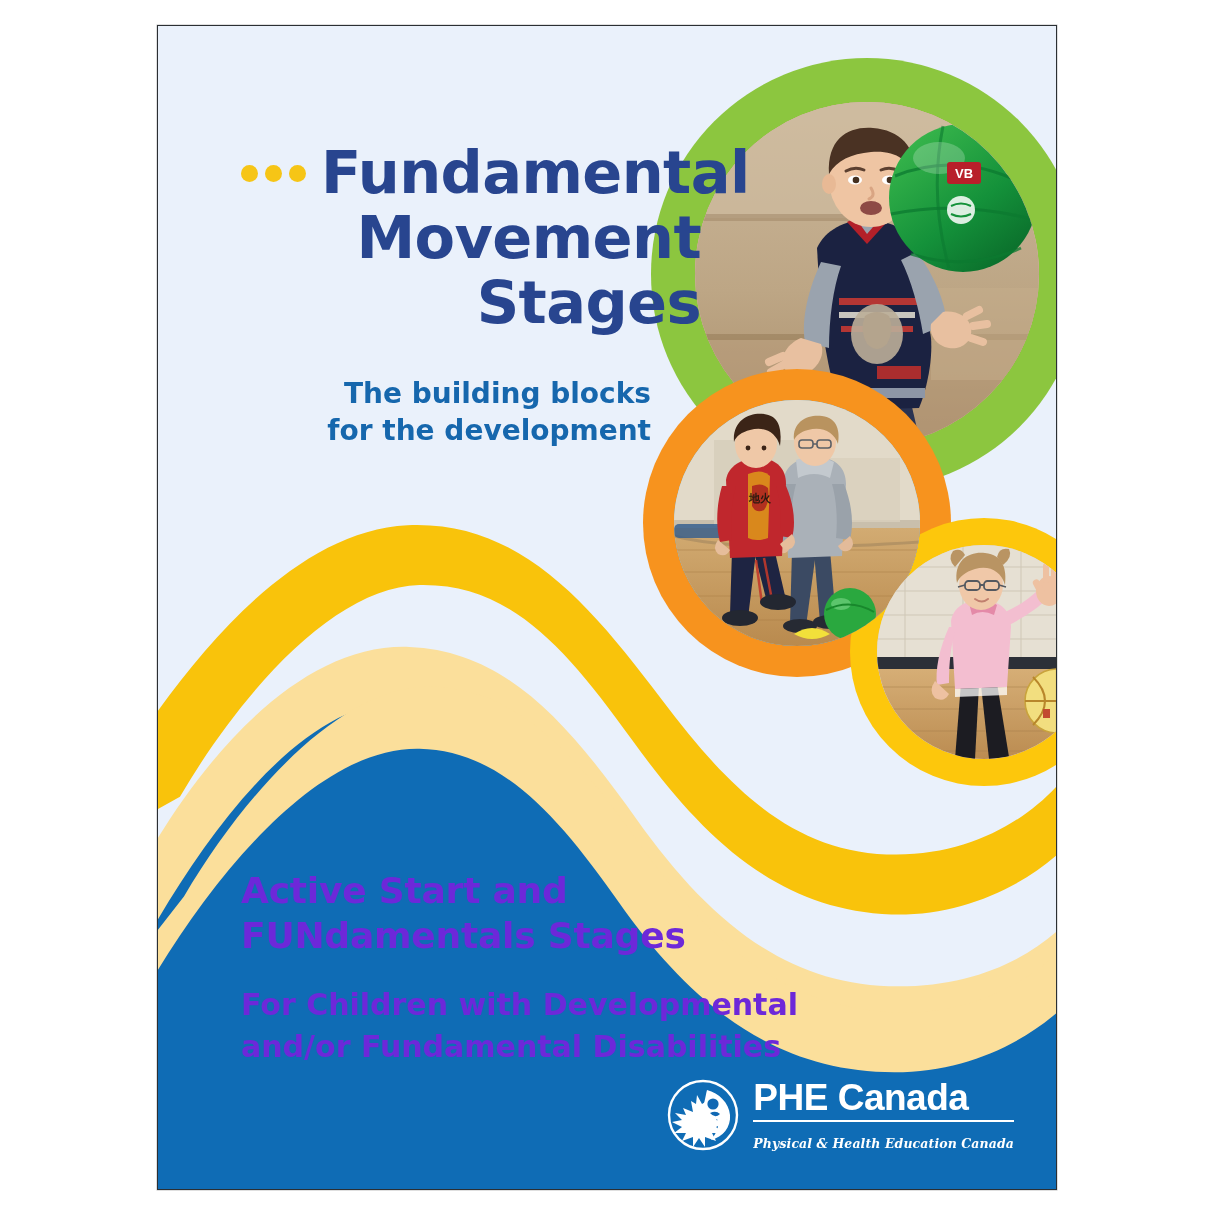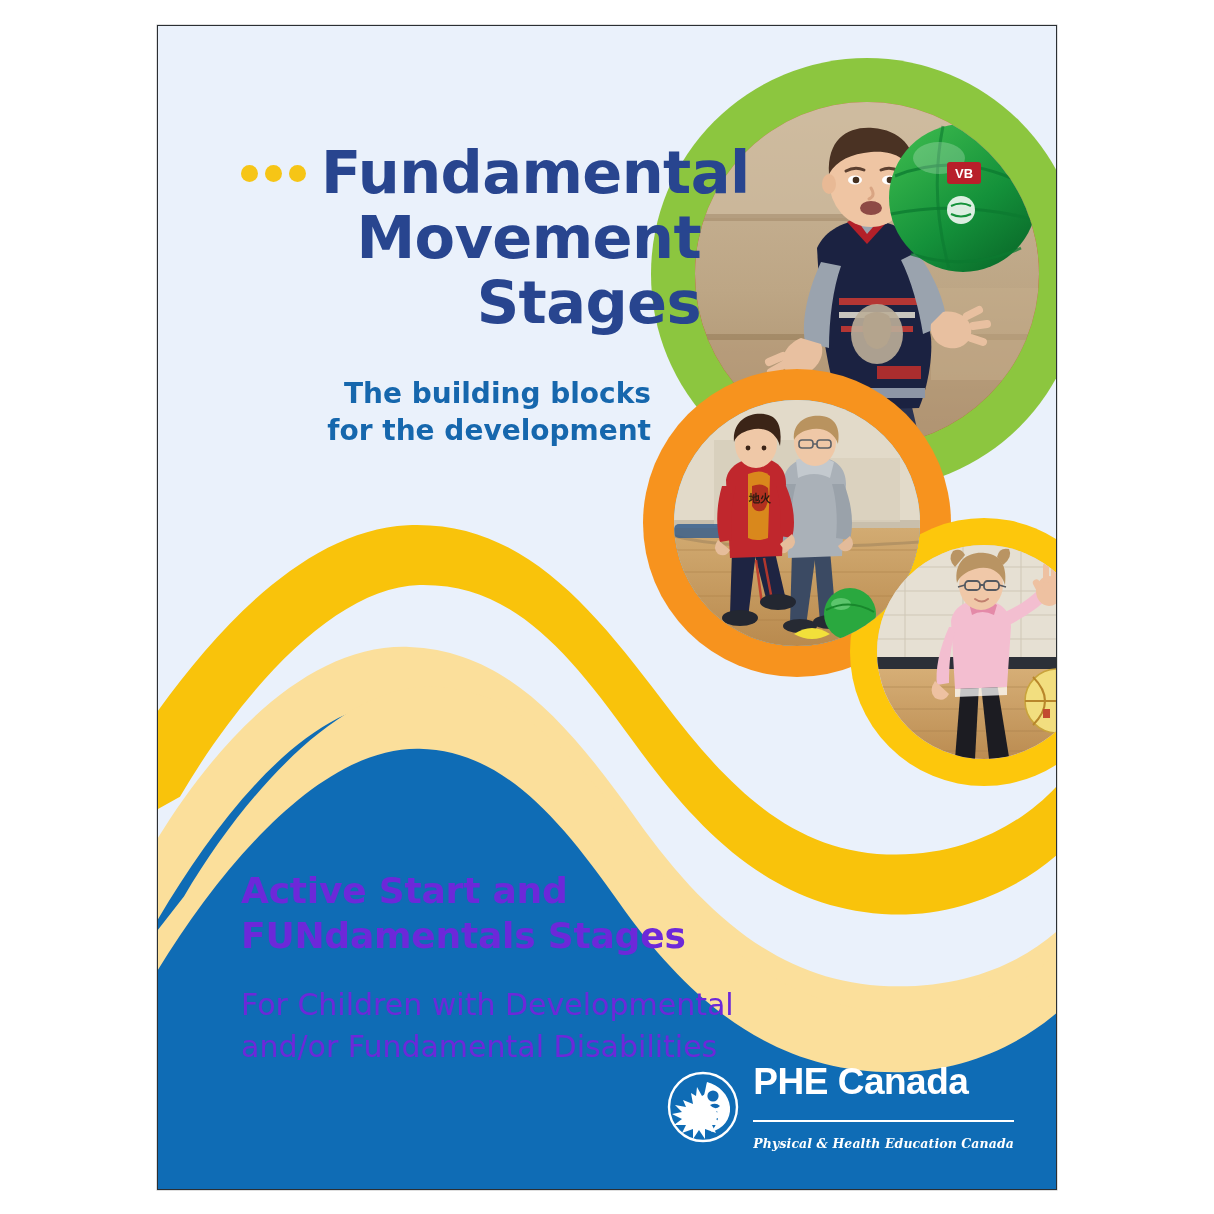--- a/index.html
+++ b/index.html
@@ -101,21 +101,21 @@
     line-height: 1.25;
     font-weight: 700;
     letter-spacing: -0.2px;
     font-family: "DejaVu Sans", "Liberation Sans", sans-serif;
   }
   #stage-heading span { display: block; }
   #audience-line {
     margin: 26px 0 0 0;
     font-size: 30px;
     line-height: 1.38;
-    font-weight: 400;
+    font-weight: 700;
     font-family: "DejaVu Sans", "Liberation Sans", sans-serif;
   }
   #audience-line span { display: block; }
 
   
   #logo {
     position: absolute;
     right: 42px;
     bottom: 38px;
     display: flex;
@@ -125,21 +125,21 @@
   }
   #logo-mark { width: 72px; height: 72px; flex: none; }
   #logo-words { color: #ffffff; }
   #logo-name {
     font-size: 37px;
     font-weight: 700;
     line-height: 1;
     letter-spacing: -0.5px;
     font-family: "Liberation Sans", sans-serif;
     border-bottom: 2.5px solid #ffffff;
-    padding-bottom: 20px;
+    padding-bottom: 4px;
   }
   #logo-tagline {
     margin-top: 14px;
     font-size: 12.5px;
     font-weight: 700;
     font-style: italic;
     letter-spacing: .1px;
     font-family: "DejaVu Serif", serif;
   }
 
@@ -157,21 +157,21 @@
   }
   #photo-green {
     position: absolute;
     left: 537px;
     top: 76px;
     width: 344px;
     height: 344px;
     border-radius: 50%;
     overflow: hidden;
     z-index: 4;
-    background: #c2410c;
+    background: #f9a8d4;
   }
 
   
   #ring-orange {
     left: 485px;
     top: 343px;
     width: 308px;
     height: 308px;
     background: #f7931e;
     z-index: 5;

